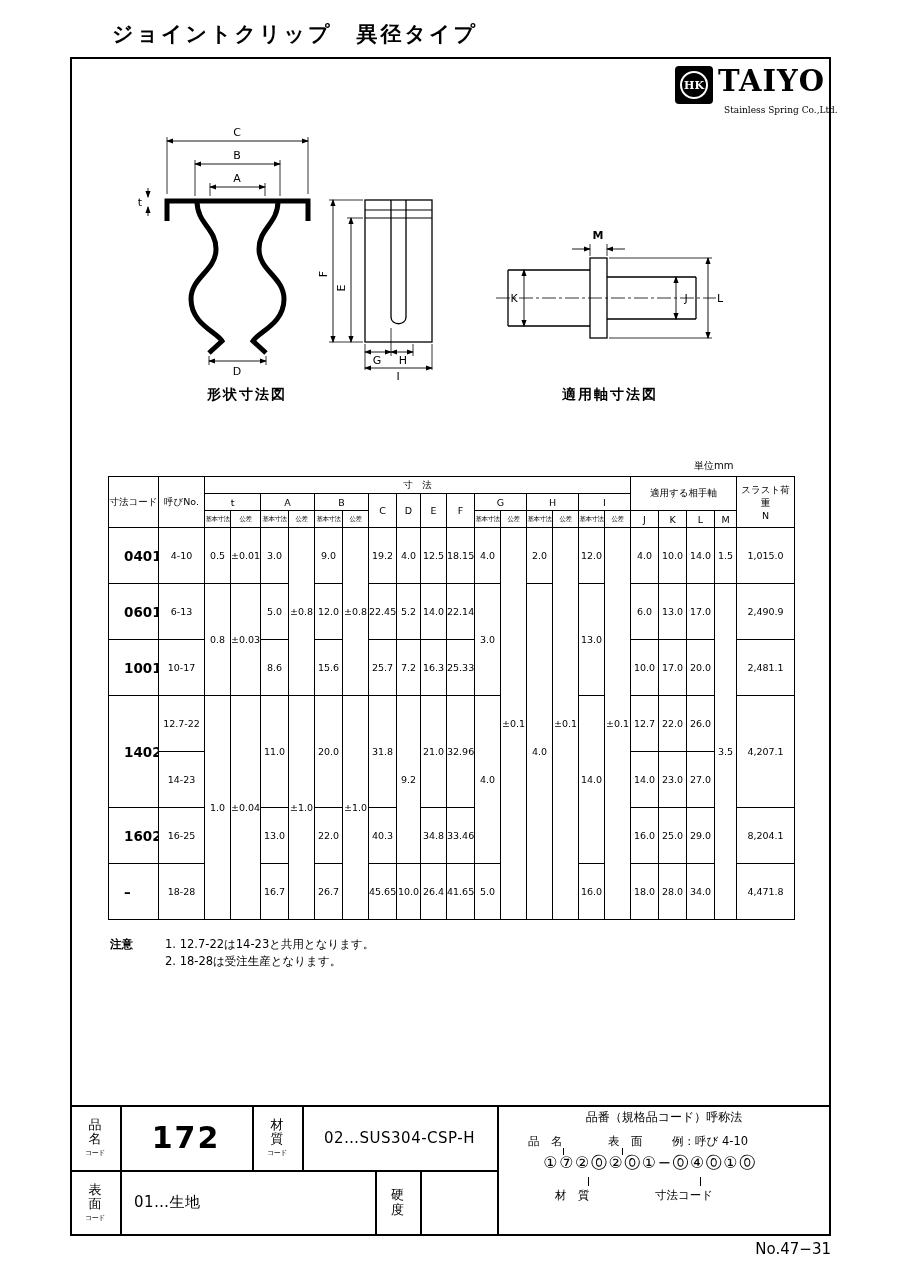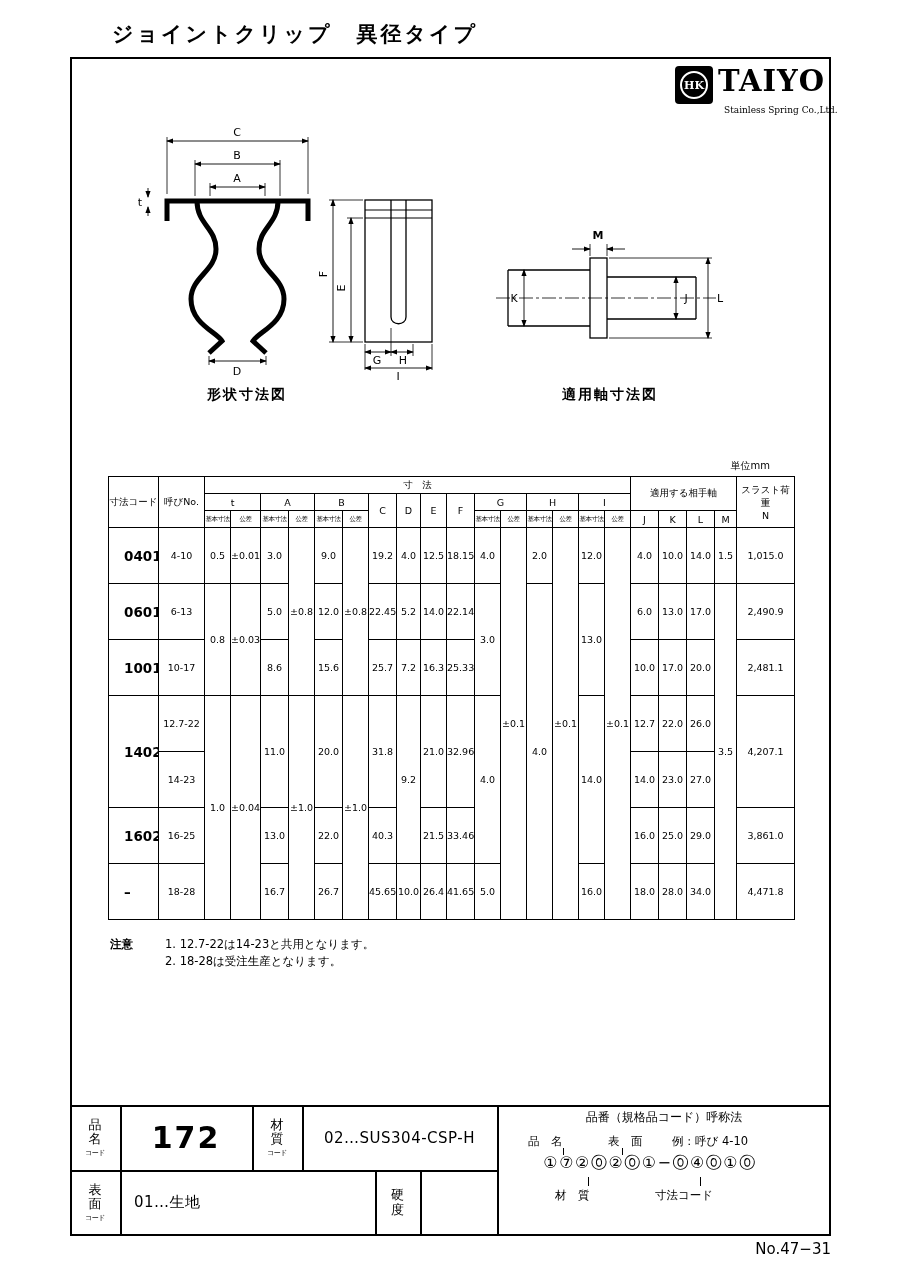--- a/index.html
+++ b/index.html
@@ -20,21 +20,21 @@
     display:flex;align-items:center;justify-content:center;margin-right:5px}
   .logo-circle{width:28px;height:28px;border:2.5px solid #fff;border-radius:50%;
     display:flex;align-items:center;justify-content:center;color:#fff;
     font-size:11px;font-weight:bold;font-family:"DejaVu Serif",serif}
   .brand{font-family:"DejaVu Serif","Liberation Serif",serif;font-size:29px;
     font-weight:bold;line-height:30px;letter-spacing:1px}
   .brand-sub{font-family:"DejaVu Serif","Liberation Serif",serif;font-size:9px;
     margin-top:1px;margin-left:49px;white-space:nowrap}
 
   .caption{font-size:14px;font-weight:bold;text-align:center;letter-spacing:2px}
-  .unit{left:670px;top:459px;width:100px;text-align:right;font-size:10px}
+  .unit{left:694px;top:459px;width:100px;text-align:left;font-size:10px}
 
   
   .tbl-wrap{left:108px;top:476px}
   table.dim{border-collapse:collapse;table-layout:fixed;width:686px;border:1.5px solid #000}
   .dim th,.dim td{border:1px solid #000;text-align:center;vertical-align:middle;
     font-size:9.5px;padding:0;white-space:pre-line;overflow:hidden}
   .dim thead tr{height:17px}
   .dim thead th{font-weight:normal;font-size:9.5px}
   .dim th.sub{font-size:6.5px;letter-spacing:-0.5px}
   .dim tbody tr{height:56px}
@@ -312,26 +312,26 @@
             <td>14.0</td>
             <td>23.0</td>
             <td>27.0</td>
           </tr>
           <tr>
             <td class="code">16025</td>
             <td>16-25</td>
             <td>13.0</td>
             <td>22.0</td>
             <td>40.3</td>
-            <td>21.5</td>
+            <td>34.8</td>
             <td>33.46</td>
             <td>16.0</td>
             <td>25.0</td>
             <td>29.0</td>
-            <td>3,861.0</td>
+            <td>8,204.1</td>
           </tr>
           <tr>
             <td class="code">–</td>
             <td>18-28</td>
             <td>16.7</td>
             <td>26.7</td>
             <td>45.65</td>
             <td>10.0</td>
             <td>26.4</td>
             <td>41.65</td>

